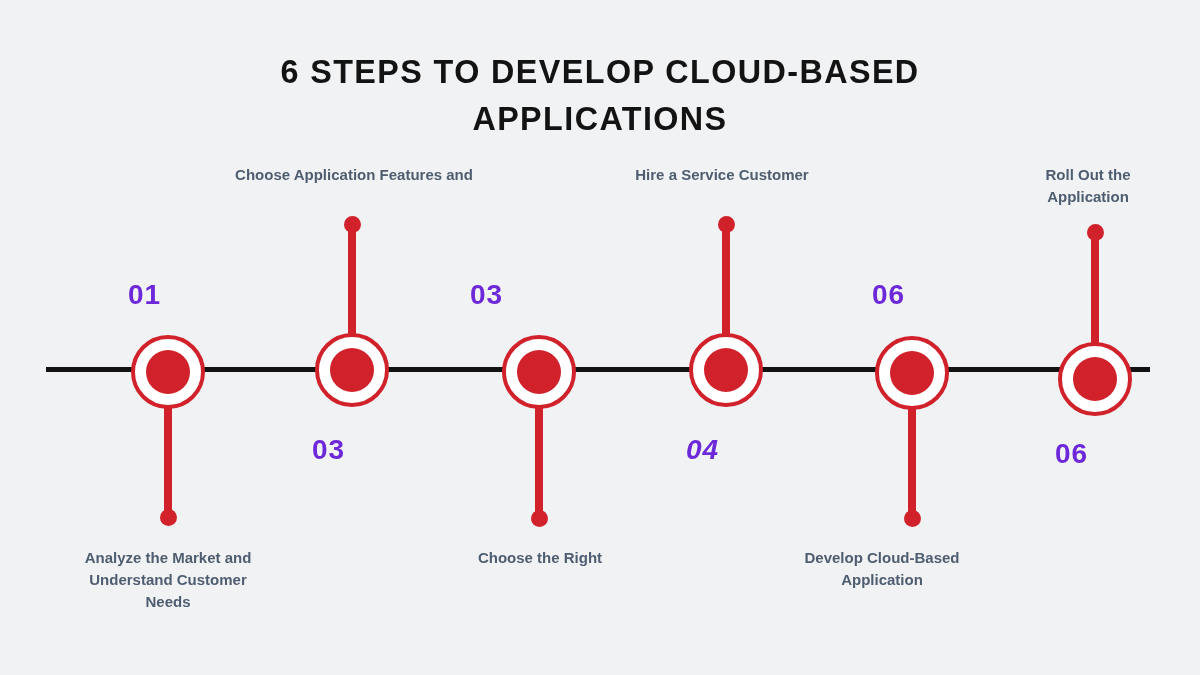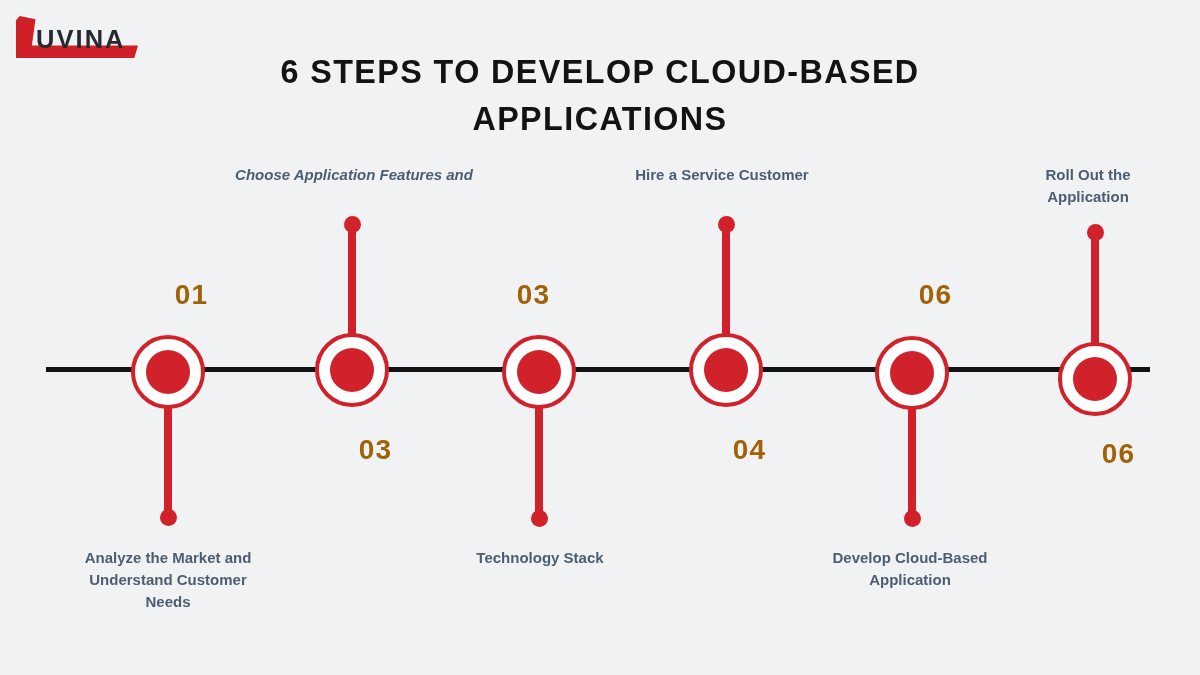--- a/index.html
+++ b/index.html
@@ -43,40 +43,36 @@
     position:absolute;width:74px;height:74px;border-radius:50%;
     background:#ffffff;border:4px solid #d1222b;box-sizing:border-box;
     z-index:4;
   }
   .node-inner{
     position:absolute;left:50%;top:50%;width:44px;height:44px;
     margin-left:-22px;margin-top:-22px;border-radius:50%;
     background:#d1222b;
   }
   .num{
-    position:absolute;width:80px;text-align:right;
-    font-size:28px;font-weight:bold;color:#a16207;letter-spacing:1px;
+    position:absolute;width:80px;text-align:left;
+    font-size:28px;font-weight:bold;color:#6d28d9;letter-spacing:1px;
     z-index:5;
   }
   .label{
     position:absolute;width:340px;text-align:center;
     font-size:15px;line-height:22px;font-weight:bold;color:#4e5d70;
     z-index:5;
   }
   .label div{white-space:nowrap;}
 </style>
 </head>
 <body>
 
 <div class="canvas">
 
-  <div class="logo">
-    <div class="logo-mark"></div>
-    <div class="logo-text">UVINA</div>
-  </div>
 
   <h1 class="title">
     <div>6 STEPS TO DEVELOP CLOUD-BASED</div>
     <div>APPLICATIONS</div>
   </h1>
 
   <div class="timeline-line"></div>
 
   <div id="steps">
   <div class="stem" style="left: 164px; top: 372px; height: 145px;"></div>
@@ -90,51 +86,51 @@
         <div>Understand Customer</div>
         <div>Needs</div>
       </div>
 
   <div class="stem" style="left: 348px; top: 224px; height: 146px;"></div>
   <div class="stem-dot" style="left: 343.5px; top: 215.5px;"></div>
   <div class="node" style="left: 315px; top: 333px;">
     <div class="node-inner"></div>
   </div>
   <div class="num" style="left: 312px; top: 434px;">03</div>
-  <div class="label" style="left: 184px; top: 164px; font-style: italic;">
+  <div class="label" style="left: 184px; top: 164px;">
         <div>Choose Application Features and</div>
       </div>
 
   <div class="stem" style="left: 535px; top: 372px; height: 146px;"></div>
   <div class="stem-dot" style="left: 530.5px; top: 509.5px;"></div>
   <div class="node" style="left: 502px; top: 335px;">
     <div class="node-inner"></div>
   </div>
   <div class="num" style="left: 470px; top: 279px;">03</div>
   <div class="label" style="left: 370px; top: 547px;">
-        <div>Technology Stack</div>
+        <div>Choose the Right</div>
       </div>
 
   <div class="stem" style="left: 722px; top: 224px; height: 146px;"></div>
   <div class="stem-dot" style="left: 717.5px; top: 215.5px;"></div>
   <div class="node" style="left: 689px; top: 333px;">
     <div class="node-inner"></div>
   </div>
-  <div class="num" style="left: 686px; top: 434px;">04</div>
+  <div class="num" style="left: 686px; top: 434px; font-style: italic;">04</div>
   <div class="label" style="left: 552px; top: 164px;">
         <div>Hire a Service Customer</div>
       </div>
 
   <div class="stem" style="left: 908px; top: 373px; height: 145px;"></div>
   <div class="stem-dot" style="left: 903.5px; top: 509.5px;"></div>
   <div class="node" style="left: 875px; top: 336px;">
     <div class="node-inner"></div>
   </div>
   <div class="num" style="left: 872px; top: 279px;">06</div>
-  <div class="label" style="left: 740px; top: 547px;">
+  <div class="label" style="left: 712px; top: 547px;">
         <div>Develop Cloud-Based</div>
         <div>Application</div>
       </div>
 
   <div class="stem" style="left: 1091px; top: 232px; height: 147px;"></div>
   <div class="stem-dot" style="left: 1086.5px; top: 223.5px;"></div>
   <div class="node" style="left: 1058px; top: 342px;">
     <div class="node-inner"></div>
   </div>
   <div class="num" style="left: 1055px; top: 438px;">06</div>

